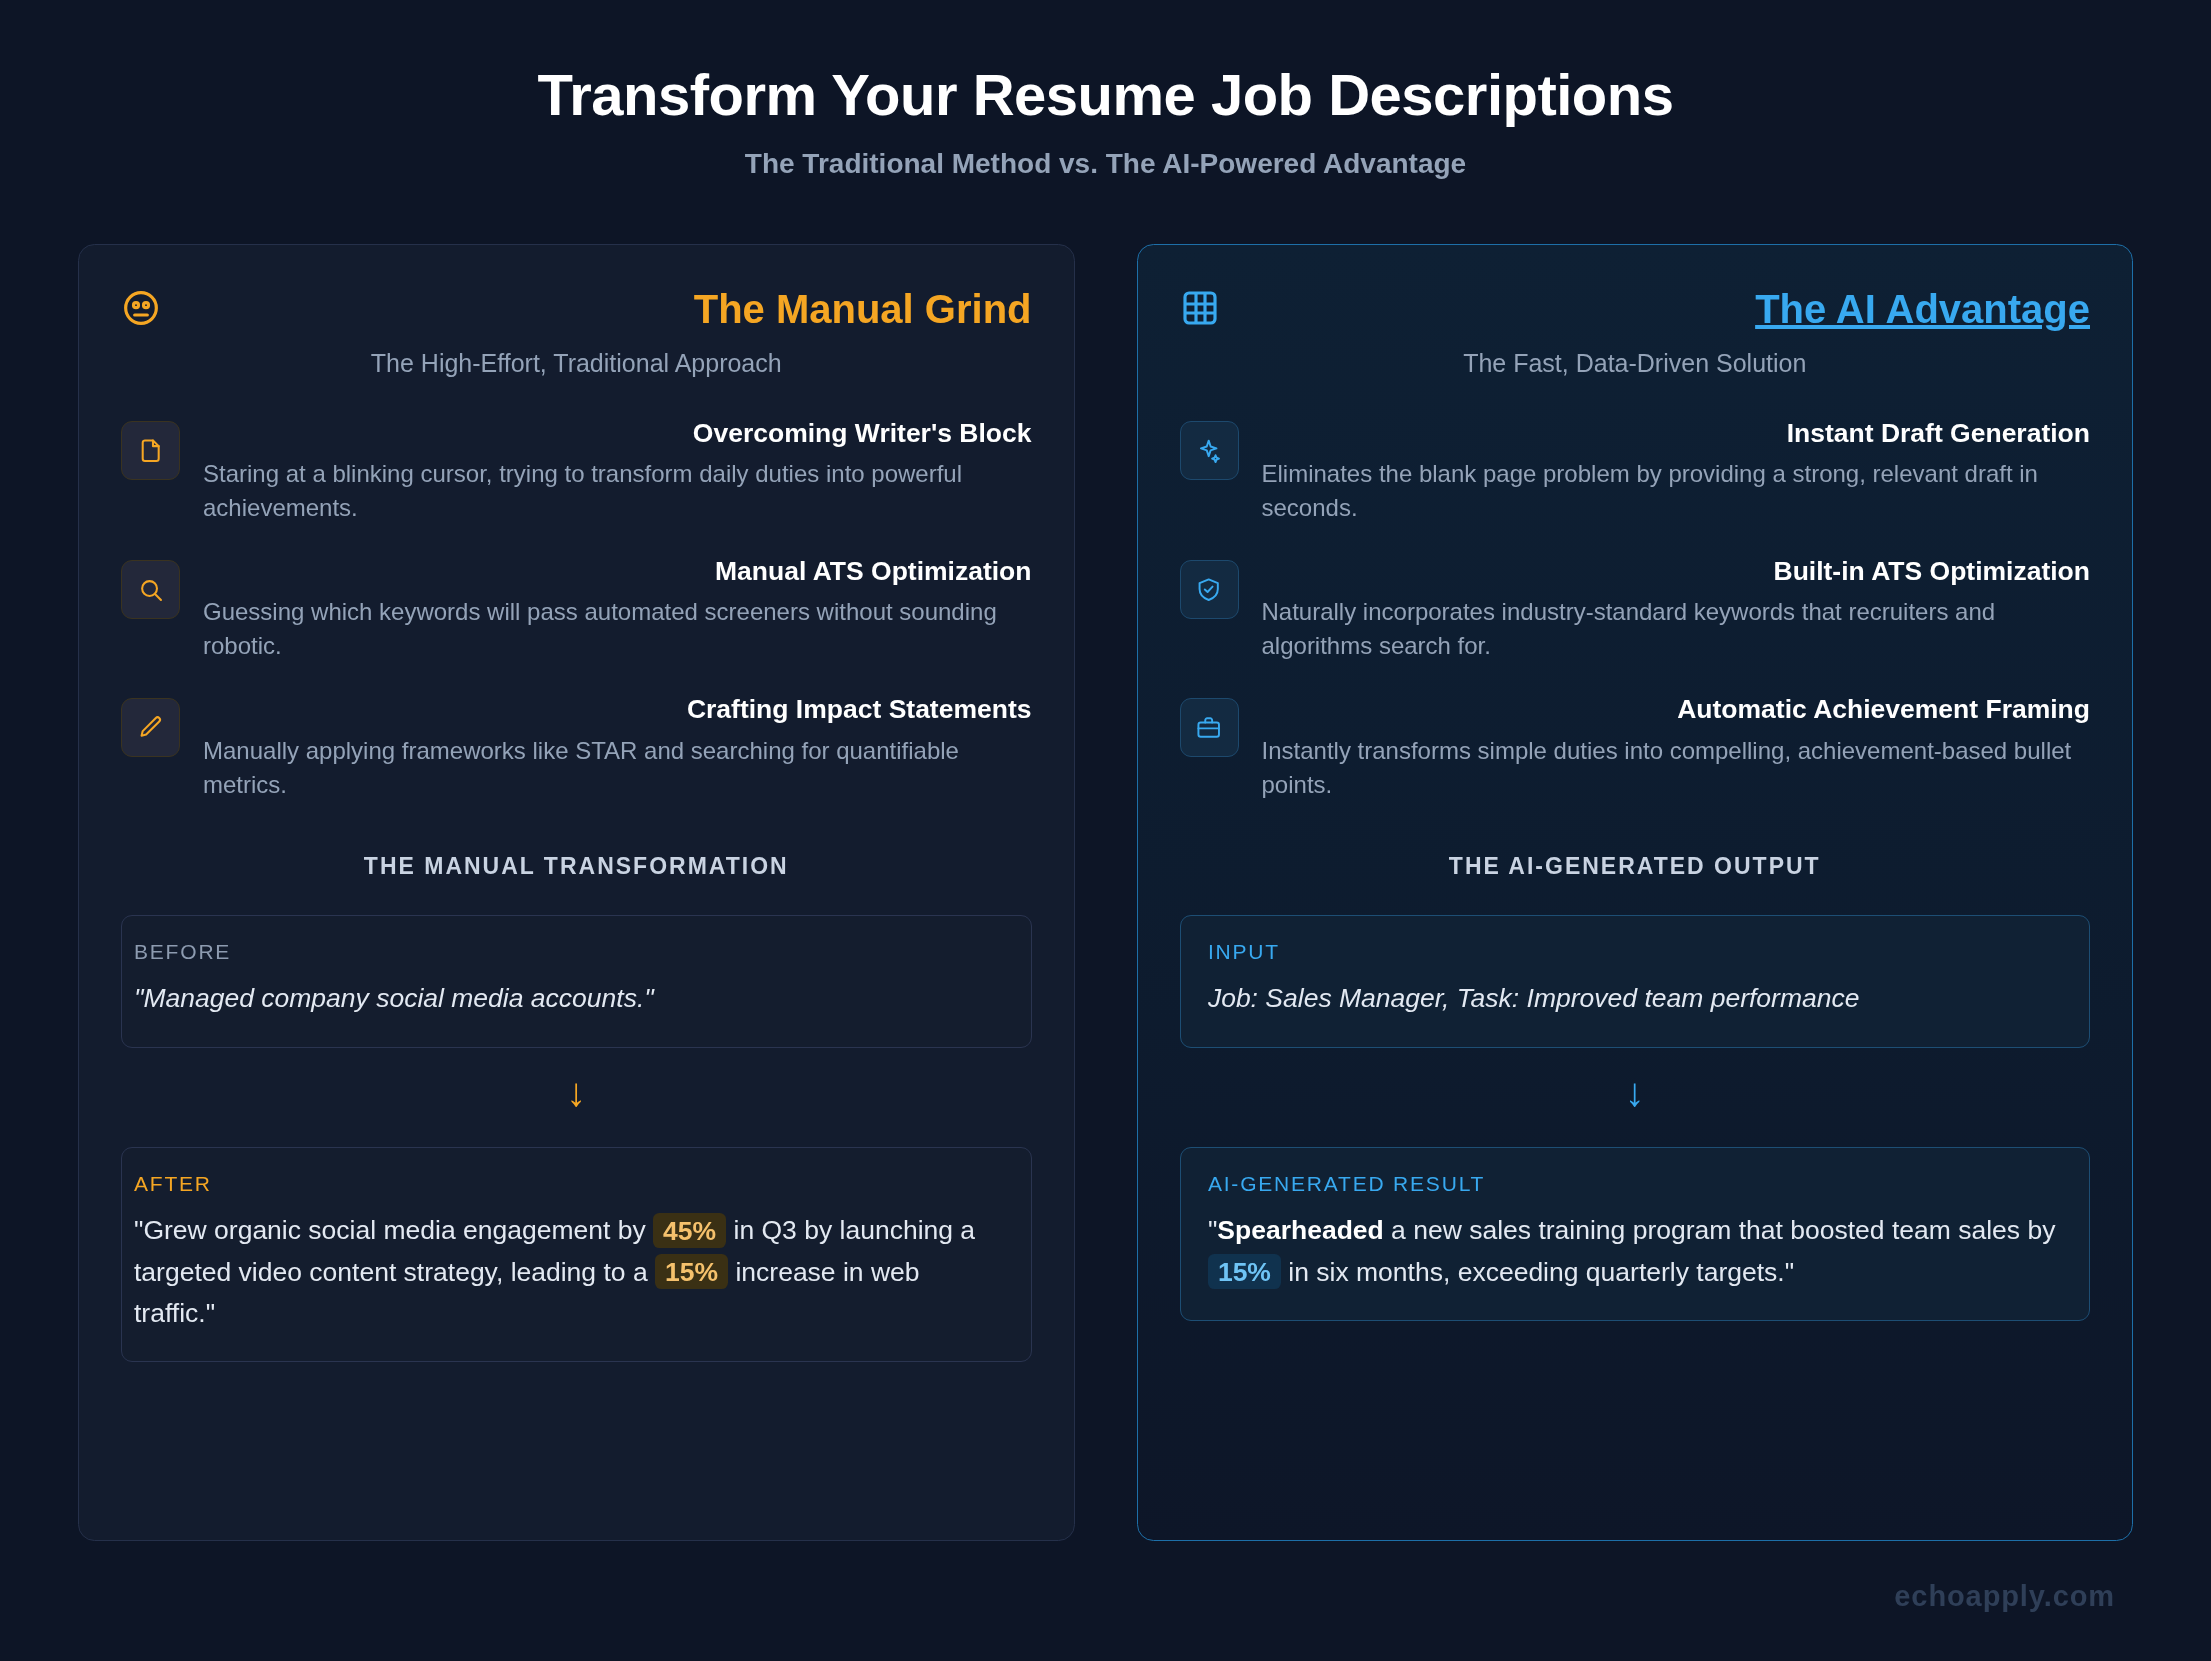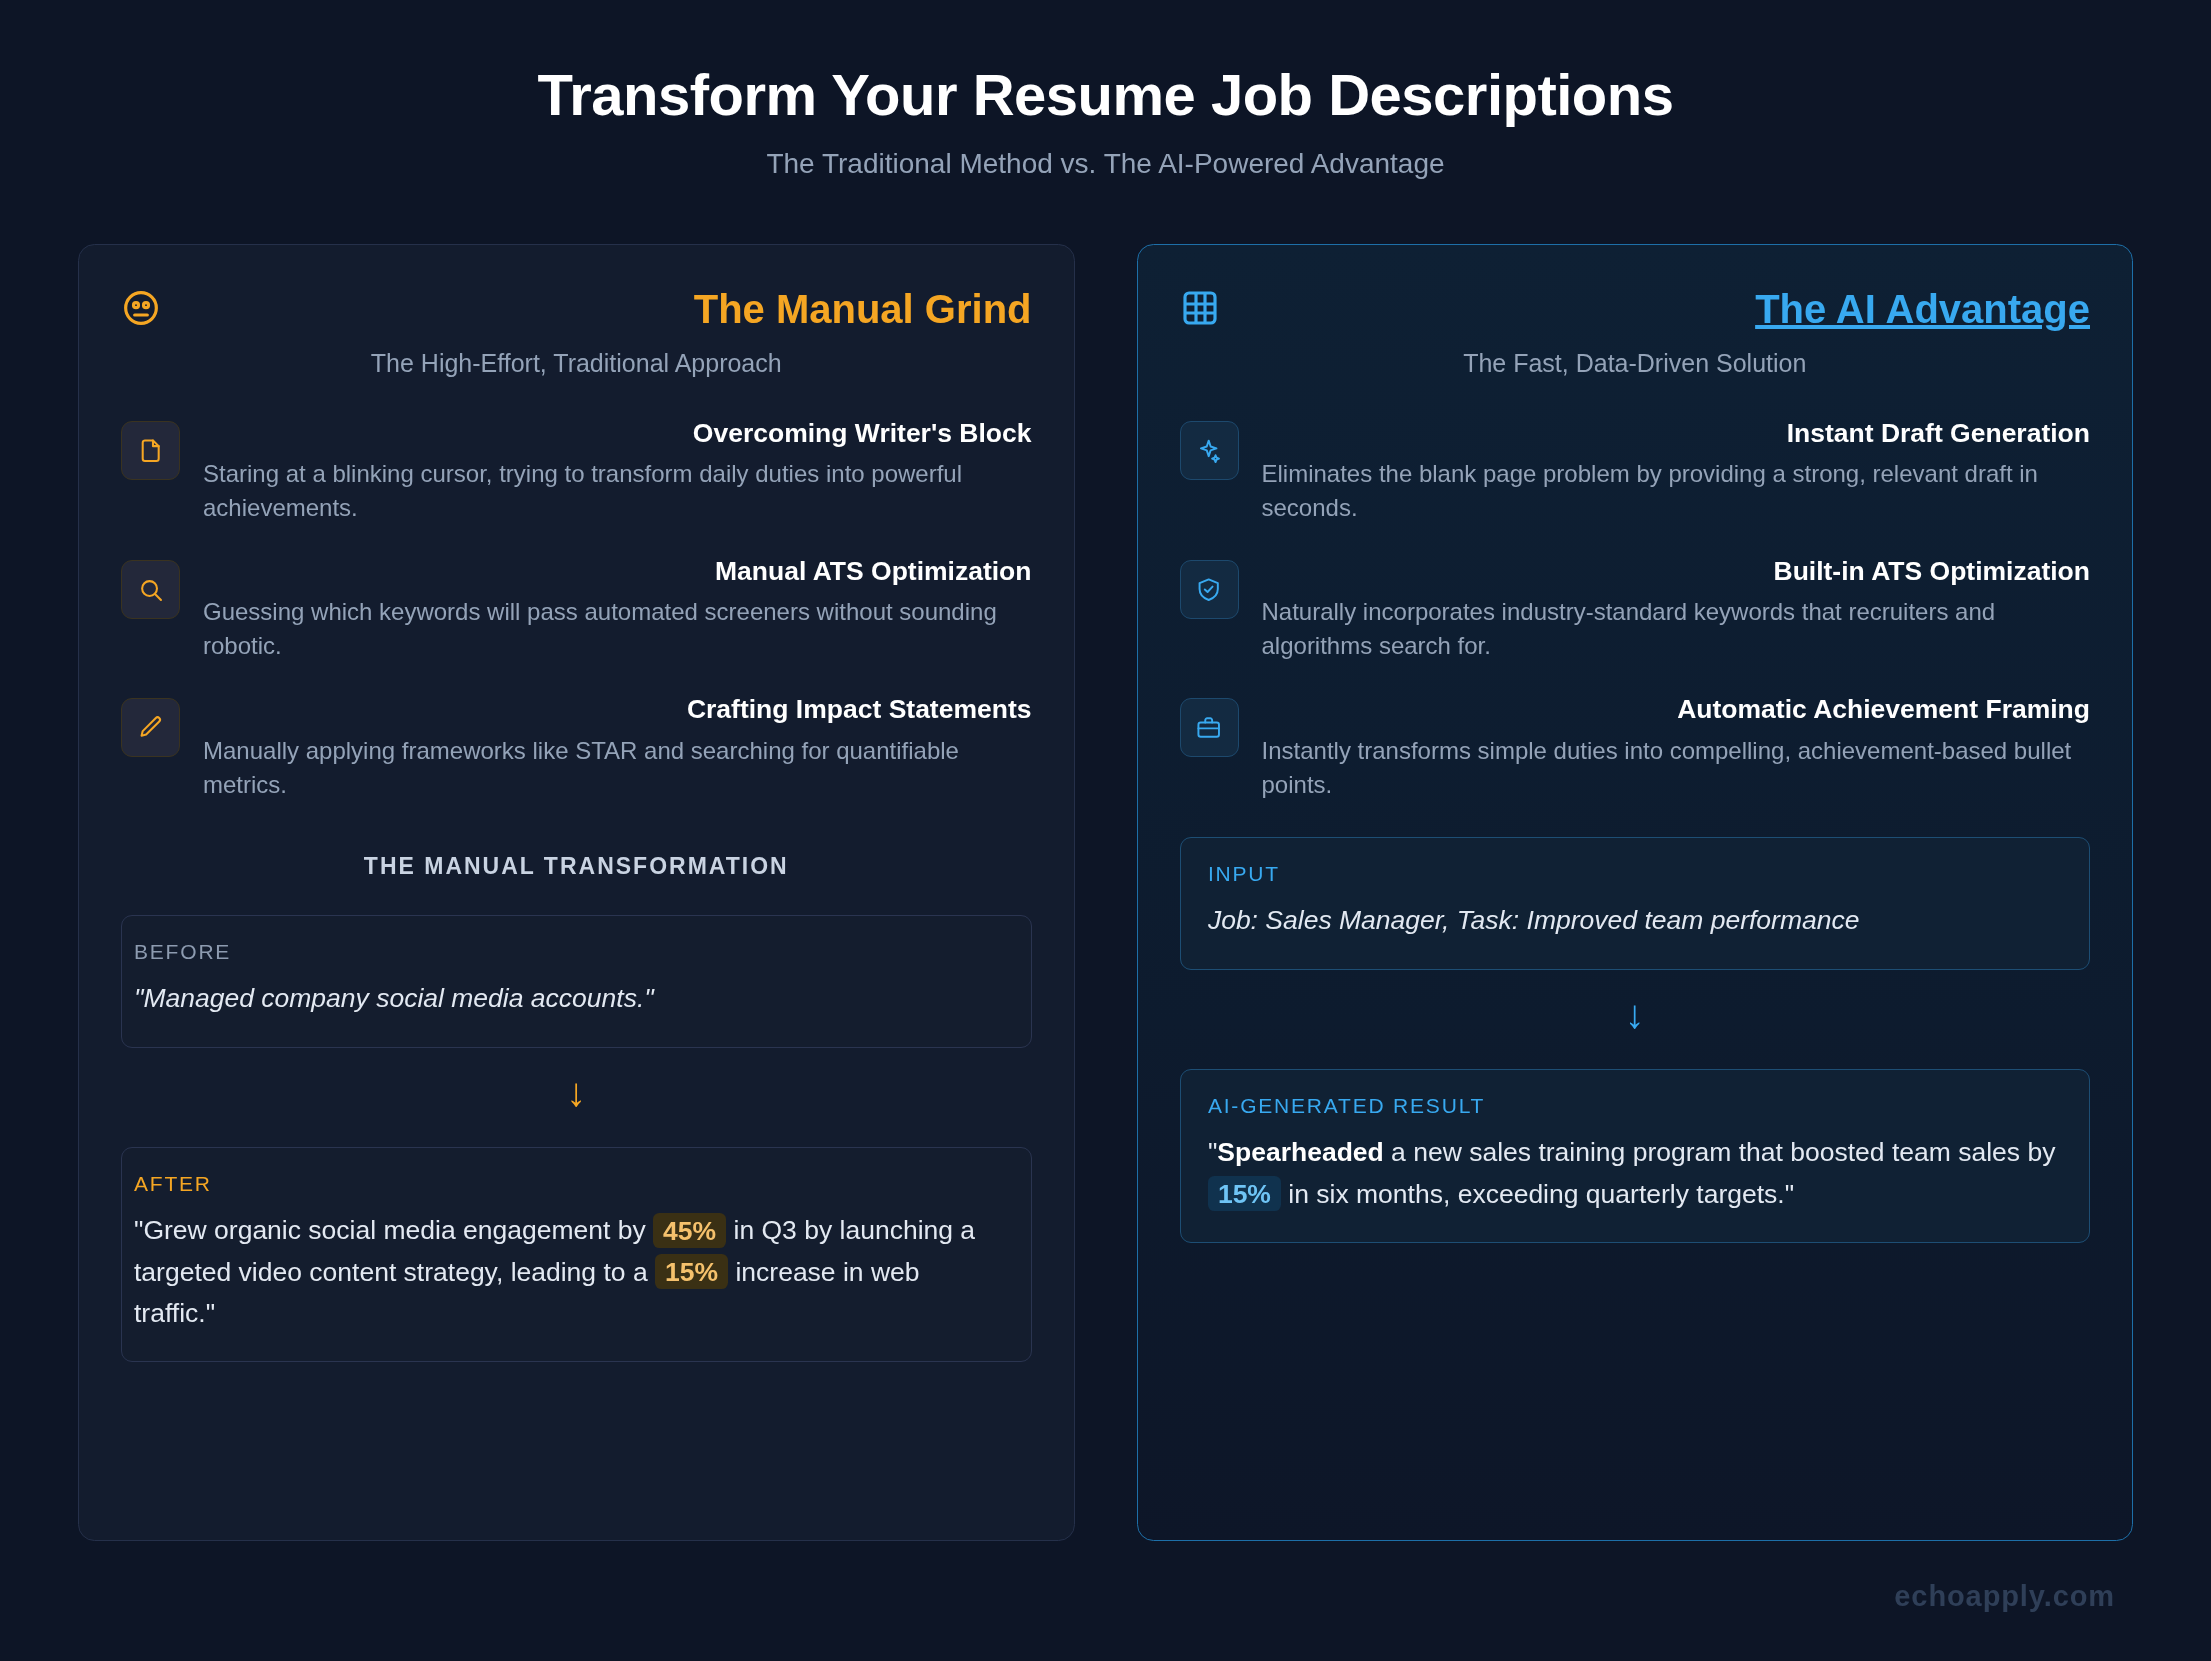--- a/index.html
+++ b/index.html
@@ -30,21 +30,21 @@
     font-size: 58px;
     font-weight: bold;
     color: #ffffff;
     letter-spacing: -0.5px;
     line-height: 1.1;
   }
   .subtitle {
     margin-top: 22px;
     font-size: 28px;
     color: #94a3b8;
-    font-weight: normal;
+    font-weight: bold;
   }
   
   .columns {
     display: flex;
     gap: 62px;
     margin-top: 64px;
     padding: 0 23px;
   }
   .card {
     flex: 1;
@@ -331,20 +331,21 @@
             </svg>
           </div>
           <div class="feat-body">
             <div class="feat-title">Automatic Achievement Framing</div>
             <div class="feat-desc">Instantly transforms simple duties into compelling, achievement-based bullet points.</div>
           </div>
         </div>
 
       </div>
 
+      <div class="trans-label">THE AI-GENERATED OUTPUT</div>
 
       <div class="box box-blue">
         <div class="box-tag tag-blue">INPUT</div>
         <div class="box-text italic">Job: Sales Manager, Task: Improved team performance</div>
       </div>
 
       <div class="arrow a-blue">↓</div>
 
       <div class="box box-blue">
         <div class="box-tag tag-blue">AI-GENERATED RESULT</div>

